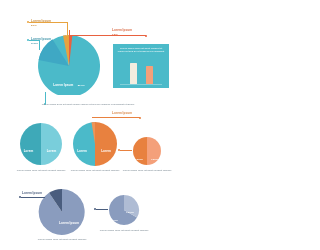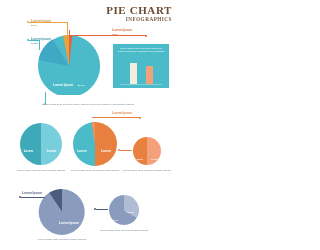--- a/index.html
+++ b/index.html
@@ -39,24 +39,20 @@
   .bar{position:absolute;border-radius:.5px;}
   .panel-base{position:absolute;background:rgba(255,255,255,.30);height:1px;}
 
   .cap-abs{position:absolute;}
 </style>
 </head>
 <body>
 
 <div class="root">
 
-  <div class="title-block">
-    <span class="title-main">PIE CHART</span>
-    <span class="title-sub">INFOGRAPHICS</span>
-  </div>
 
   <svg width="72" height="62" viewBox="0 0 72 62" style="position:absolute;left:33px;top:33px;">
 
     <path d="M36 33 L36 2 A31 31 0 1 1 33.0 2.15 Z" fill="#4BBAC9"></path>
 
     <path d="M36 33 L5.6 27.0 A31 31 0 0 1 19.5 6.3 Z" fill="#3FA8C4"></path>
 
     <path d="M36 33 L30.0 2.6 A31 31 0 0 1 36 2 Z" fill="#E8A33F"></path>
 
     <path d="M36 33 L36 2 A31 31 0 0 1 39.4 2.2 Z" fill="#E8613F"></path>

